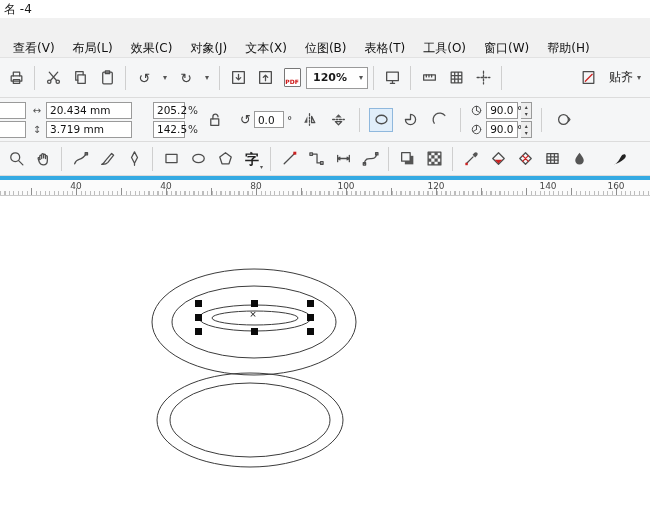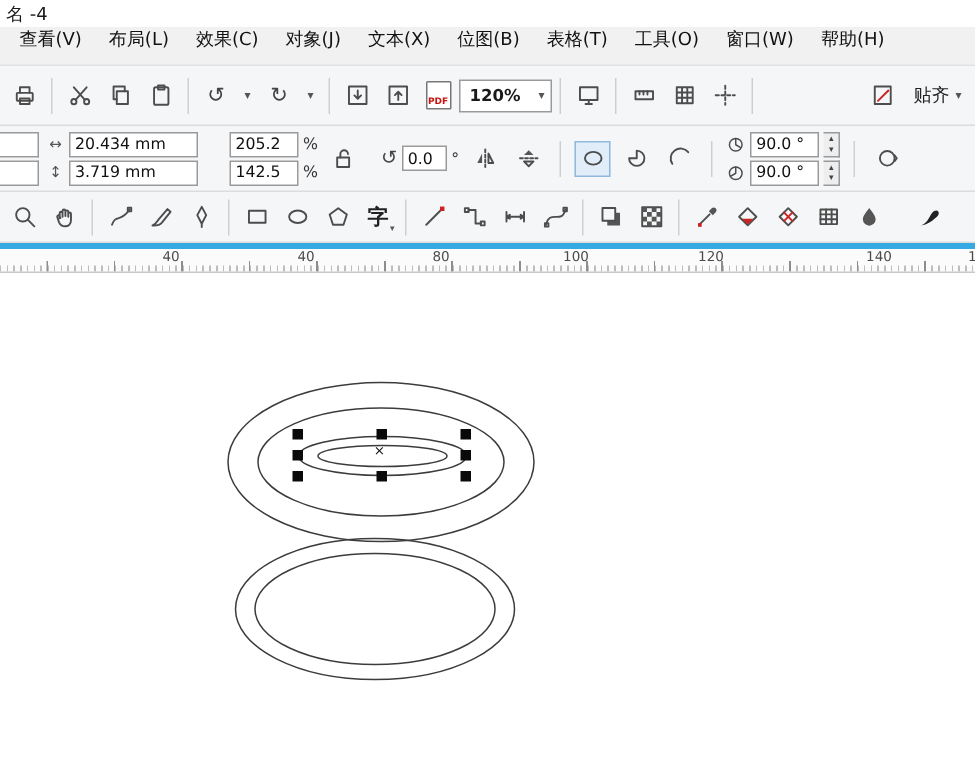--- a/index.html
+++ b/index.html
@@ -2,42 +2,42 @@
 <html><head>
 <meta charset="utf-8">
 <style>
   * { margin:0; padding:0; box-sizing:border-box; }
   html,body { width:650px; height:521px; overflow:hidden; }
   body {
     font-family:"DejaVu Sans","Liberation Sans",sans-serif;
     font-size:12px; color:#1a1a1a; background:#fff; position:relative;
   }
   .titlebar { height:18px; background:#fff; display:flex; align-items:center; padding-left:4px; font-size:12px; }
-  .menubar { height:26px; background:#f1f1f1; border-bottom:1px solid #e2e2e2; display:flex; align-items:flex-start; padding-left:4px; }
+  .menubar { height:40px; background:#f1f1f1; border-bottom:1px solid #e2e2e2; display:flex; align-items:flex-end; padding-left:4px; }
   .menu-item { padding:0 9px; display:flex; align-items:center; font-size:12px; color:#111; cursor:default; }
 
   .toolbar { height:40px; background:#f5f6f7; border-bottom:1px solid #dcdcdc; display:flex; align-items:center; padding:0 3px; gap:1px; }
   .tb { width:26px; height:26px; display:flex; align-items:center; justify-content:center; background:transparent; border:1px solid transparent; position:relative; }
   .tb.narrow { width:14px; }
   .divider { width:1px; height:24px; background:#cfcfcf; margin:0 4px; flex:none; }
   .ico { width:17px; height:17px; stroke:#4d4d4d; fill:none; stroke-width:1.2; stroke-linecap:round; stroke-linejoin:round; }
   .glyph { font-size:14px; color:#444; line-height:1; }
   .caret { font-size:8px; color:#555; line-height:1; }
   .combo { background:#fff; border:1px solid #9a9a9a; height:22px; display:flex; align-items:center; padding:0 4px 0 6px; gap:6px; font-size:11px; min-width:62px; justify-content:space-between;font-weight:bold; }
   .pdfbox { width:17px; height:19px; border:1px solid #777; background:#fff; position:relative; border-radius:1px; }
   .pdftext { position:absolute; bottom:1px; left:0; right:0; text-align:center; font-size:6px; font-weight:bold; color:#c11; }
   .spacer { flex:1; }
   .snapbox { display:flex; align-items:center; gap:4px; padding:0 6px; height:26px; font-size:12px; color:#222; }
 
   .propbar { height:44px; background:#f5f6f7; border-bottom:1px solid #dcdcdc; display:flex; align-items:center; padding:0 0 0 0; gap:5px; }
   .pgroup { display:flex; flex-direction:column; justify-content:center; gap:2px; }
   .prow { display:flex; align-items:center; gap:3px; height:17px; }
   .pfield { background:#fff; border:1px solid #9a9a9a; height:17px; font-size:10.5px; padding:0 3px; display:flex; align-items:center; color:#111; }
   .pfield.w86 { width:86px; }
-  .pfield.w46 { width:46px; }
+  .pfield.w46 { width:32px; }
   .pfield.w50 { width:30px; }
   .pfield.cropped { width:26px; border-left:none; }
   .picon { font-size:10px; color:#555; width:12px; text-align:center; }
   .plabel { font-size:10.5px; color:#333; }
   .pbtn { width:24px; height:24px; display:flex; align-items:center; justify-content:center; border:1px solid transparent; }
   .pbtn.active { border-color:#8fb8dd; background:#e1eefa; }
   .stepper { display:flex; flex-direction:column; justify-content:center; width:11px; height:17px; border:1px solid #9a9a9a; border-left:none; background:#eee; }
   .stepper span { font-size:6px; line-height:7px; text-align:center; color:#444; }
 
   .toolbox { height:34px; }
@@ -47,21 +47,21 @@
   .accent-strip { height:4px; background:#35aae3; }
 
   .ruler { position:relative; height:16px; background:#fbfbfb; border-bottom:1px solid #c9c9c9;
     background-image:
       repeating-linear-gradient(to right, #8d8d8d 0 1px, transparent 1px 45px),
       repeating-linear-gradient(to right, #bdbdbd 0 1px, transparent 1px 4.5px);
     background-size:100% 7px, 100% 4px;
     background-position:31px bottom, 0 bottom;
     background-repeat:no-repeat, no-repeat;
   }
-  .ruler-num { position:absolute; top:1px; transform:translateX(-50%); font-size:9px; color:#4a4a4a;margin-left:38px; }
+  .ruler-num { position:absolute; top:1px; transform:translateX(-50%); font-size:9px; color:#4a4a4a; }
 
   .canvas { position:relative; height:339px; background:#ffffff; }
   .canvas-svg { position:absolute; left:0; top:0; }
   .canvas-svg ellipse { fill:none; stroke:#3c3c3c; stroke-width:1; }
   .canvas-svg rect.handle { fill:#0a0a0a; stroke:none; }
   .canvas-svg text.cmark { font-size:9px; fill:#111; text-anchor:middle; font-family:"DejaVu Sans",sans-serif; }
   .red { stroke:#cc2222; }
   .redfill { fill:#cc2222; stroke:none; }
   .grayfill { fill:#555; stroke:none; }
 </style>

